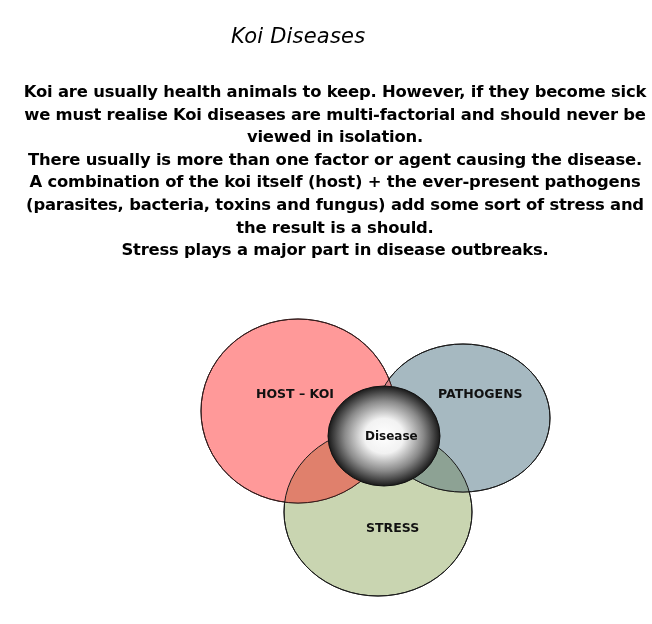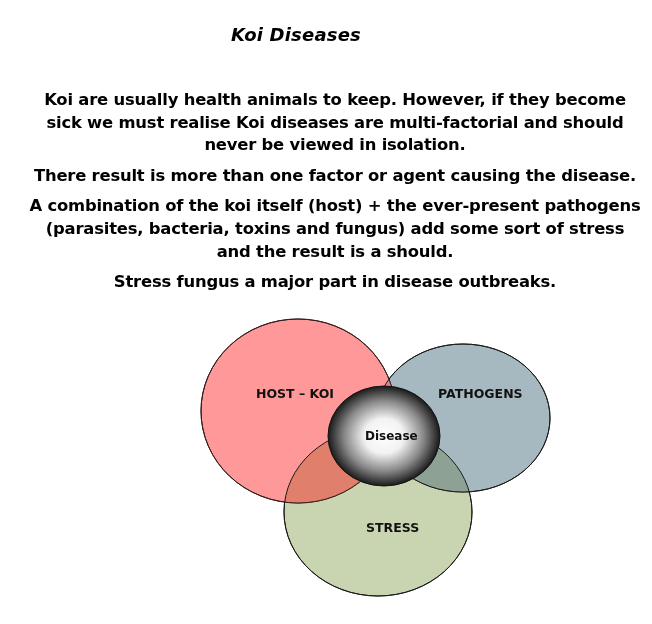--- a/index.html
+++ b/index.html
@@ -1,36 +1,36 @@
 <!DOCTYPE html>
 <html><head>
   <meta charset="utf-8">
   <style>
     html, body { margin: 0; padding: 0; background: #ffffff; }
     body { width: 652px; height: 624px; position: relative; overflow: hidden;
            font-family: "DejaVu Sans", sans-serif; color: #000; }
-    .title { position: absolute; left: 231px; top: 24px; font-size: 18px;
-             font-weight: bold; font-style: italic; letter-spacing: 0.2px; }
+    .title { position: absolute; left: 231px; top: 24px; font-size: 21px;
+             font-weight: normal; font-style: italic; letter-spacing: 0.2px; }
     .para { position: absolute; left: 20px; width: 630px; top: 81px;
             text-align: center; font-size: 16.4px; font-weight: bold;
             line-height: 22.6px; letter-spacing: -0.2px; }
-    .para p { margin: 8px; }
+    .para p { margin: 0; }
     svg { position: absolute; left: 0; top: 0; }
     .lbl { font-family: "DejaVu Sans", sans-serif; font-weight: bold; font-size: 12.5px; fill: #111; }
   </style>
 </head>
 <body>
 
 <div class="title">Koi Diseases</div>
 
 <div class="para">
   <p>Koi are usually health animals to keep. However, if they become sick we must realise Koi diseases are multi-factorial and should never be viewed in isolation.</p>
-  <p>There result is more than one factor or agent causing the disease.</p>
+  <p>There usually is more than one factor or agent causing the disease.</p>
   <p>A combination of the koi itself (host) + the ever-present pathogens (parasites, bacteria, toxins and fungus) add some sort of stress and the result is a should.</p>
-  <p>Stress fungus a major part in disease outbreaks.</p>
+  <p>Stress plays a major part in disease outbreaks.</p>
 </div>
 
 <svg width="652" height="624" viewBox="0 0 652 624">
   <defs>
     <clipPath id="cHost">
         <ellipse cx="298" cy="411" rx="97" ry="92"></ellipse>
       </clipPath>
     <clipPath id="cPath">
         <ellipse cx="463" cy="418" rx="87" ry="74"></ellipse>
       </clipPath>

